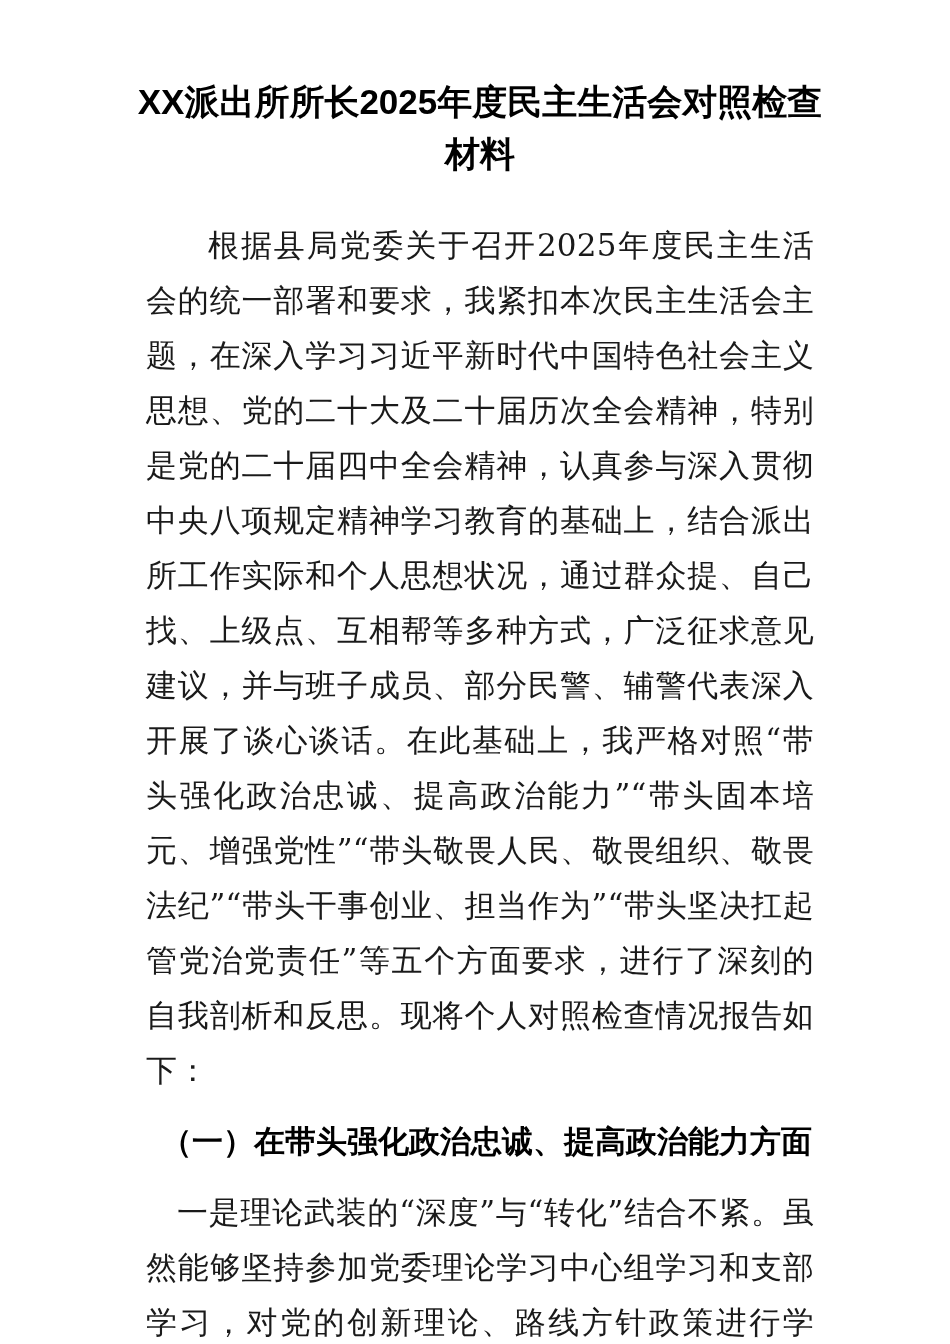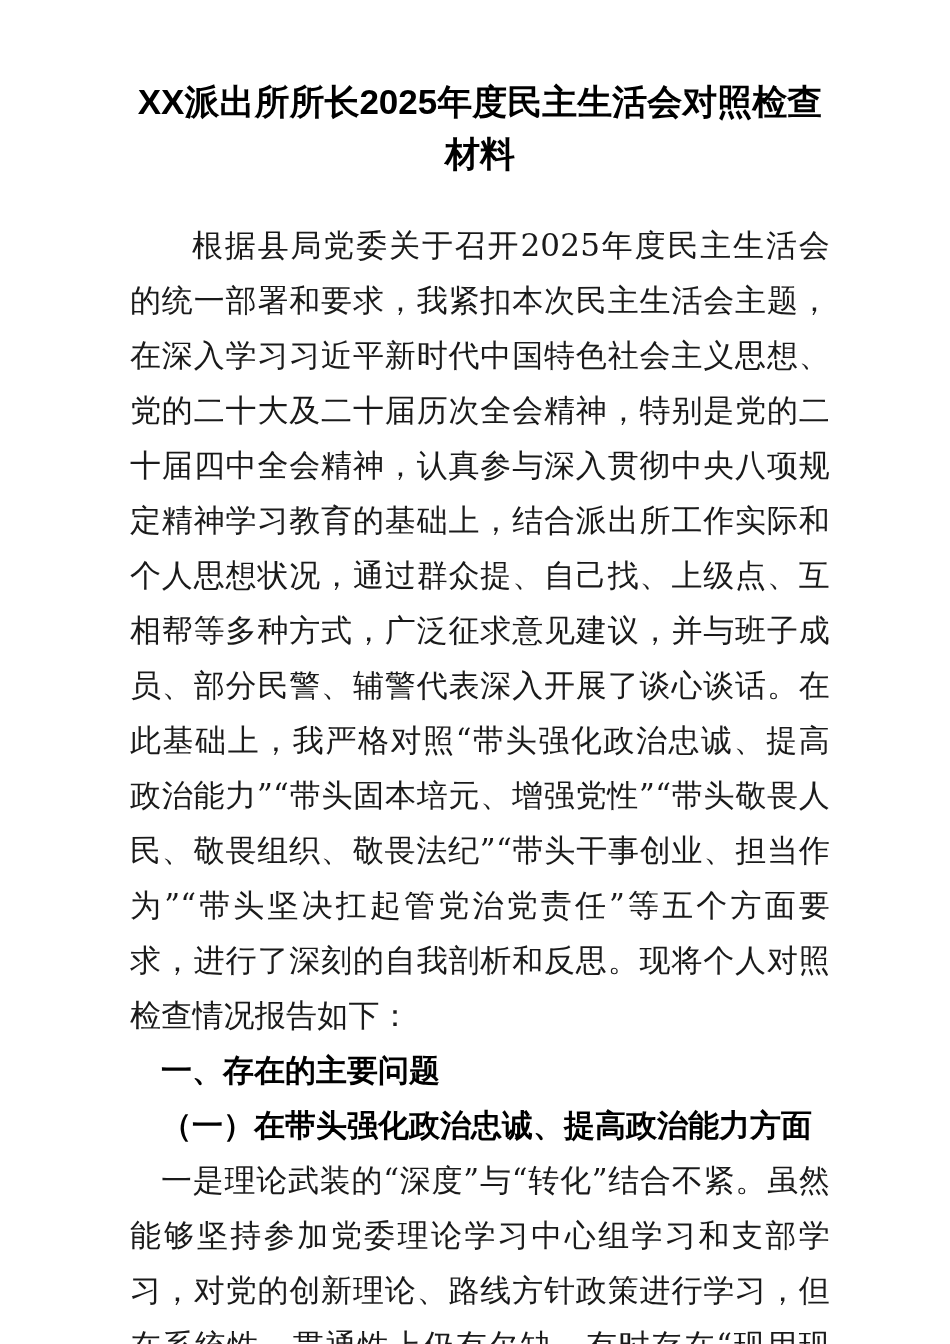--- a/index.html
+++ b/index.html
@@ -47,21 +47,21 @@
 
   
   .body-para {
     font-family: "DejaVu Serif", "Liberation Serif", serif;
     font-size: 31px;
     line-height: 55px;
     color: #1a1a1a;
     text-align: justify;
     text-align-last: left;
     text-justify: inter-ideograph;
-    margin: 0;
+    margin: 16px;
     word-break: break-all;
     letter-spacing: 0.2px;
   }
 
   .indent2 { text-indent: 62px; }
   .indent1 { text-indent: 31px; }
 
   .para-gap-top { margin-top: 38px; }
 
   
@@ -95,20 +95,19 @@
 </head>
 <body>
 
 <div class="page">
   <div class="content">
 
     <h1 class="doc-title">XX派出所所长2025年度民主生活会对照检查材料</h1>
 
     <p class="body-para indent2 para-gap-top">根据县局党委关于召开2025年度民主生活会的统一部署和要求，我紧扣本次民主生活会主题，在深入学习习近平新时代中国特色社会主义思想、党的二十大及二十届历次全会精神，特别是党的二十届四中全会精神，认真参与深入贯彻中央八项规定精神学习教育的基础上，结合派出所工作实际和个人思想状况，通过群众提、自己找、上级点、互相帮等多种方式，广泛征求意见建议，并与班子成员、部分民警、辅警代表深入开展了谈心谈话。在此基础上，我严格对照“带头强化政治忠诚、提高政治能力”“带头固本培元、增强党性”“带头敬畏人民、敬畏组织、敬畏法纪”“带头干事创业、担当作为”“带头坚决扛起管党治党责任”等五个方面要求，进行了深刻的自我剖析和反思。现将个人对照检查情况报告如下：</p>
 
-    <h2 class="sec-heading">一、存在的主要问题</h2>
 
     <h3 class="sub-heading">（一）在带头强化政治忠诚、提高政治能力方面</h3>
 
     <p class="body-para indent1 clip-para">一是理论武装的“深度”与“转化”结合不紧。虽然能够坚持参加党委理论学习中心组学习和支部学习，对党的创新理论、路线方针政策进行学习，但在系统性、贯通性上仍有欠缺。有时存在“现用现学”“囫囵吞枣”现象，对习近平新时代中国特色社会主义思想中蕴含的立场、观点、方法，特别是关于政</p>
 
   </div>
 </div>
 
 </body></html>

